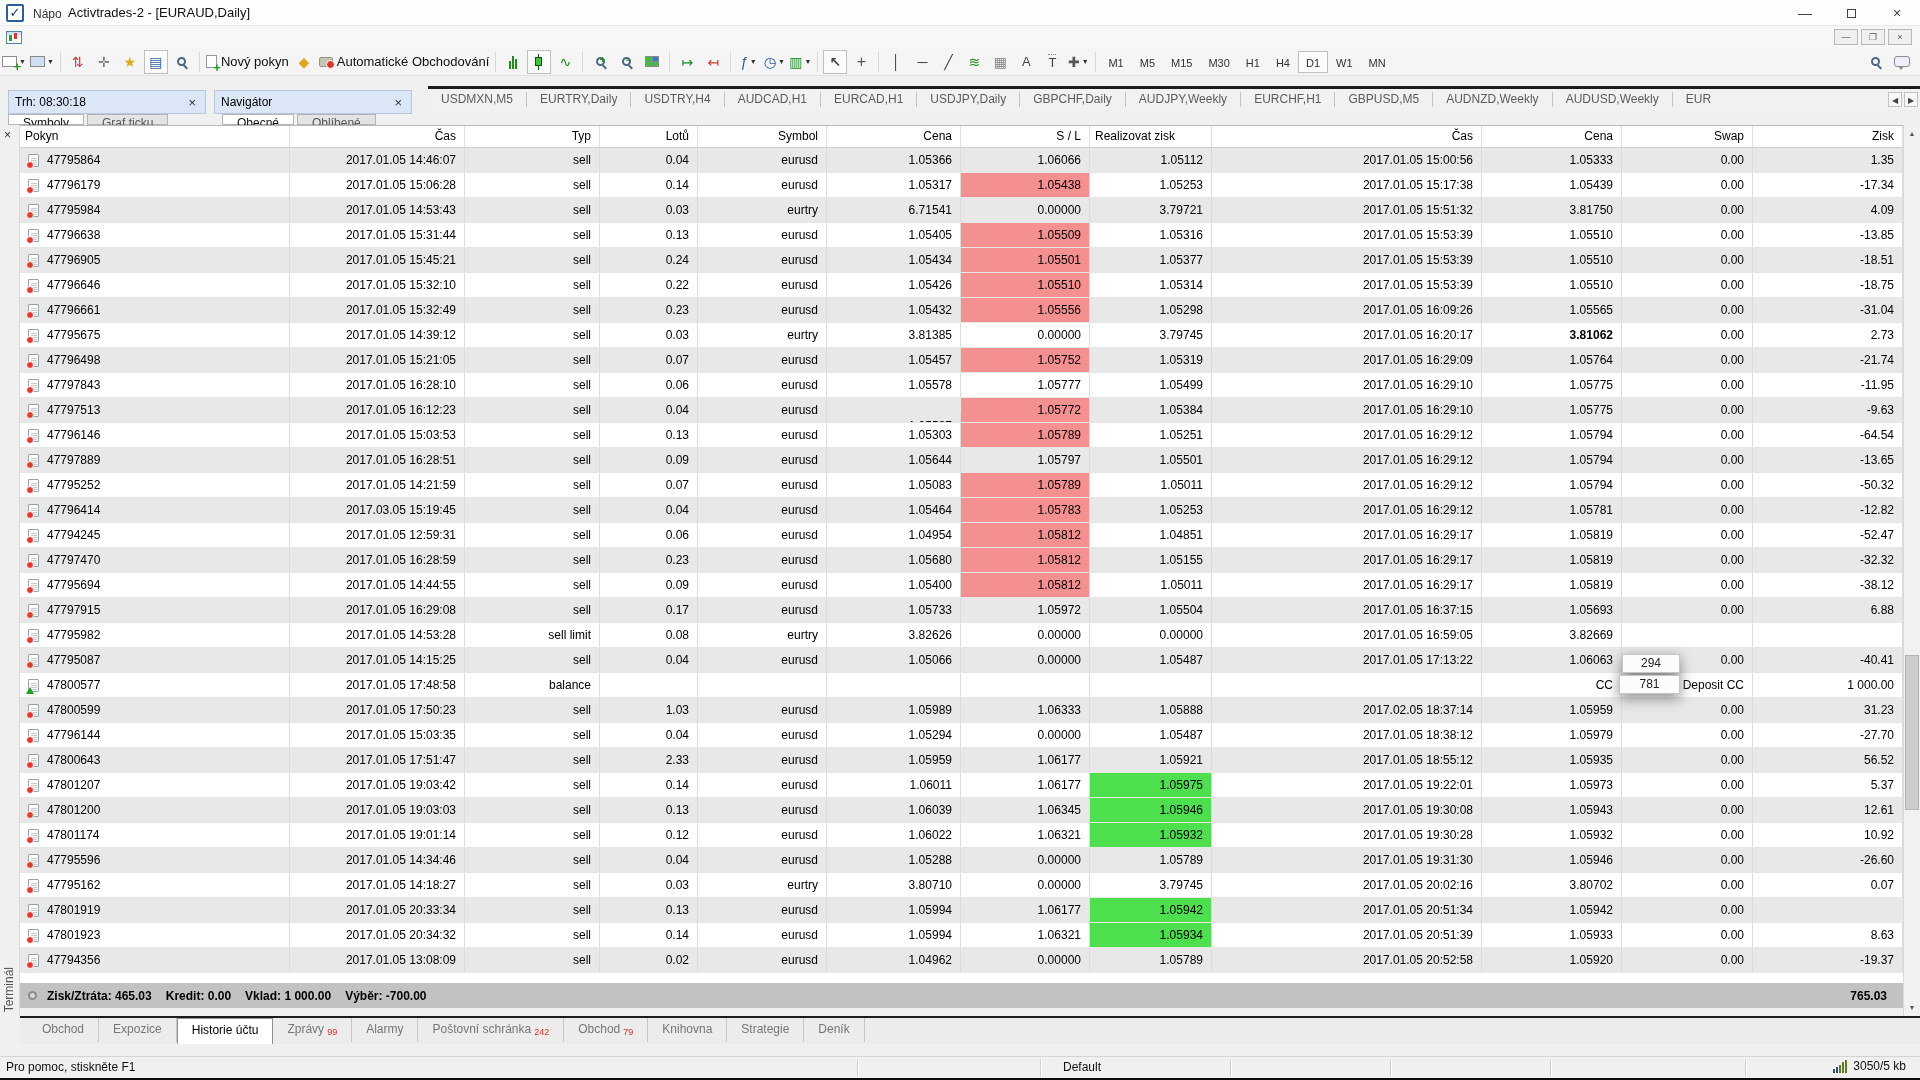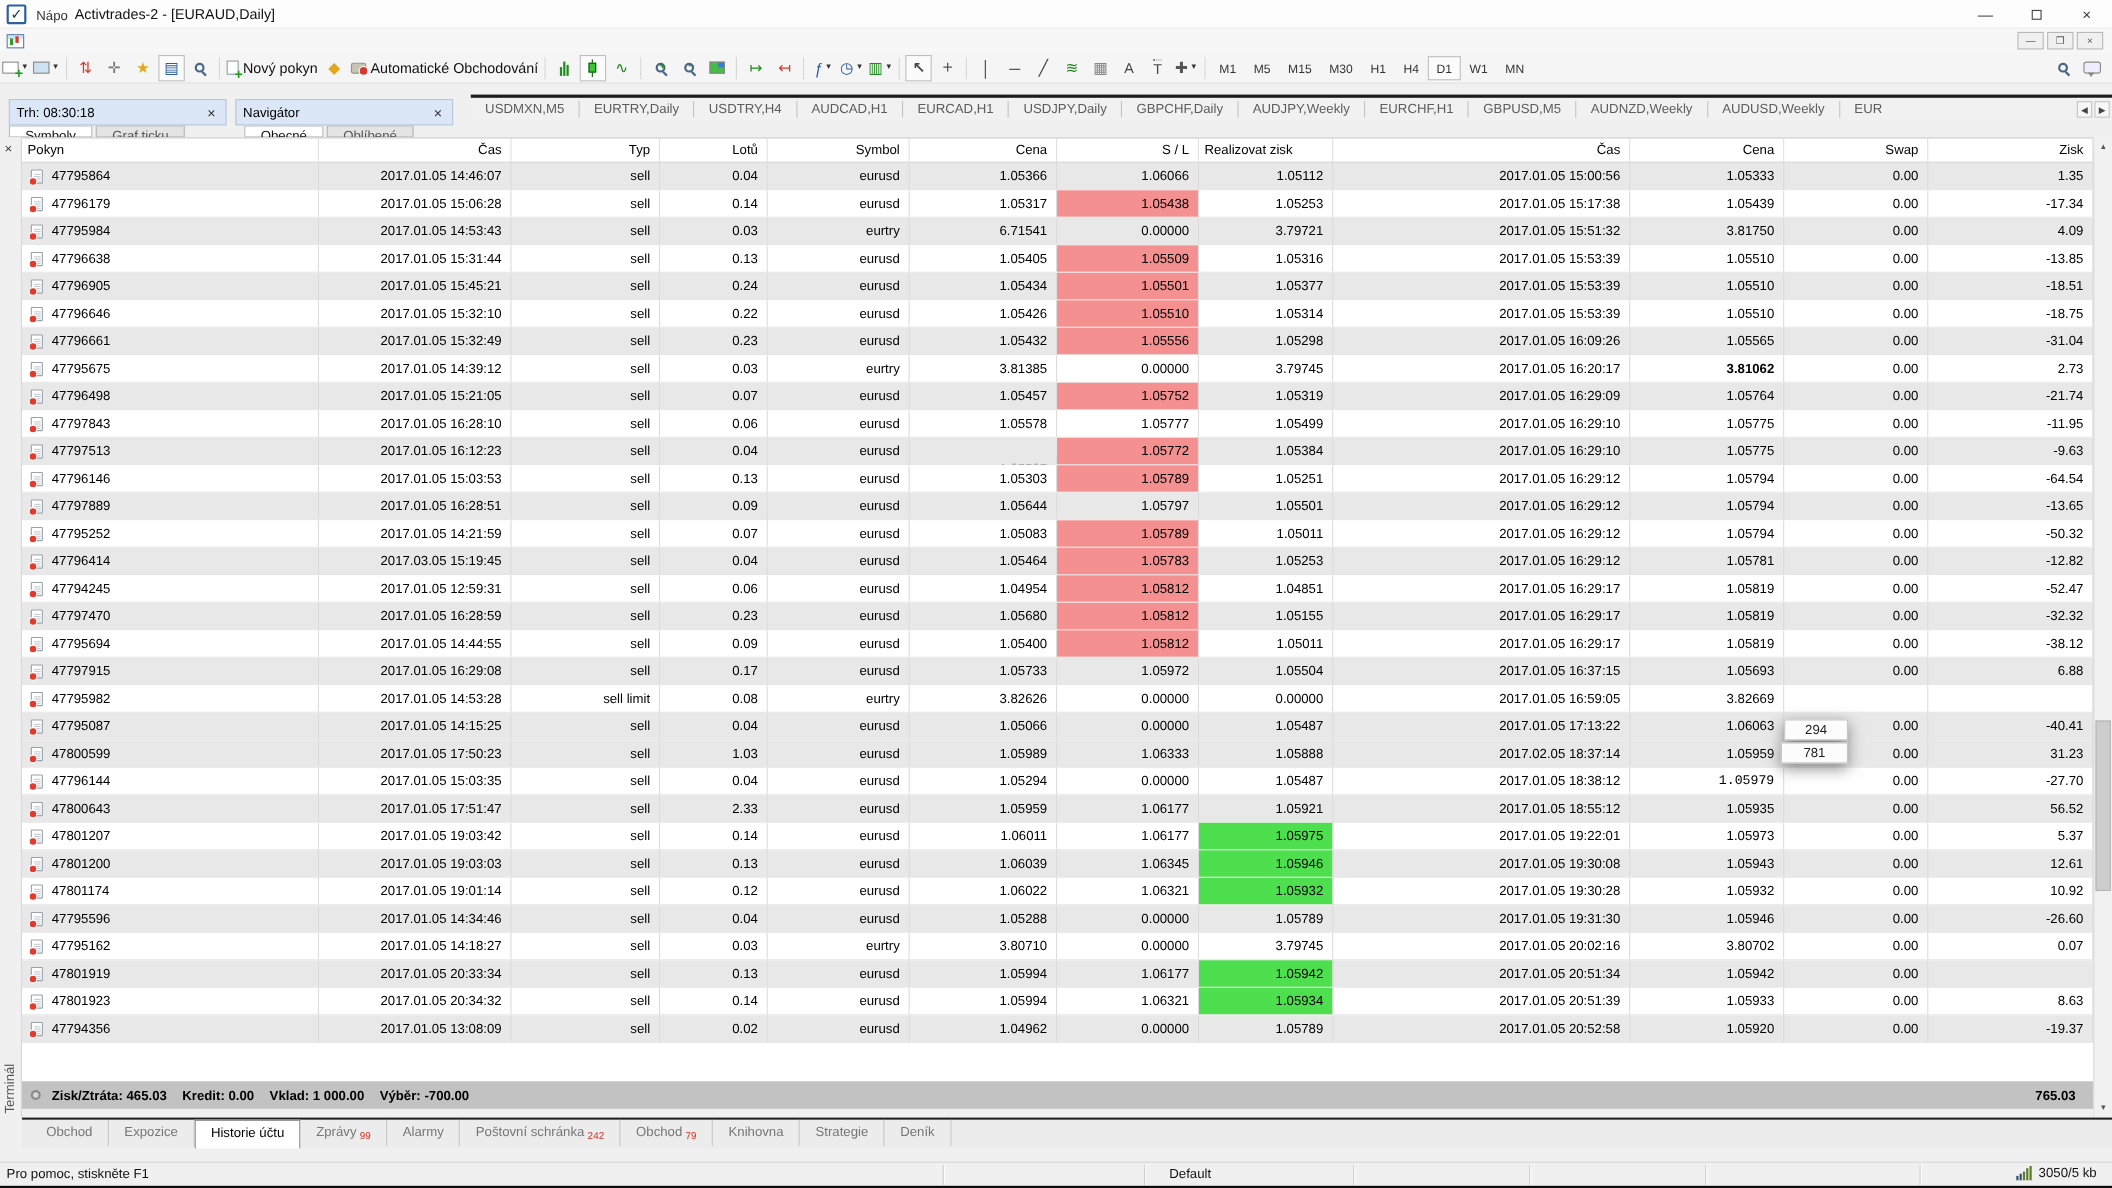--- a/index.html
+++ b/index.html
@@ -710,20 +710,37 @@
         <div class="cell r" style="width: 98px;">0.04</div>
         <div class="cell r" style="width: 129px;">eurusd</div>
         <div class="cell r" style="width: 134px;">1.05066</div>
         <div class="cell r" style="width: 129px;">0.00000</div>
         <div class="cell r" style="width: 122px;">1.05487</div>
         <div class="cell r" style="width: 270px;">2017.01.05 17:13:22</div>
         <div class="cell r" style="width: 140px;">1.06063</div>
         <div class="cell r" style="width: 131px;">0.00</div>
         <div class="cell r" style="width: 150px;">-40.41</div>
       </div>
+      <div class="row">
+        <div class="cell id-cell" style="width: 270px;">
+          <span class="doc balance"></span>
+          <span>47800577</span>
+        </div>
+        <div class="cell r" style="width: 175px;">2017.01.05 17:48:58</div>
+        <div class="cell r" style="width: 135px;">balance</div>
+        <div class="cell r" style="width: 98px;"></div>
+        <div class="cell r" style="width: 129px;"></div>
+        <div class="cell r" style="width: 134px;"></div>
+        <div class="cell r" style="width: 129px;"></div>
+        <div class="cell r" style="width: 122px;"></div>
+        <div class="cell r" style="width: 270px;"></div>
+        <div class="cell r" style="width: 140px;">CC</div>
+        <div class="cell r" style="width: 131px;">Deposit CC</div>
+        <div class="cell r" style="width: 150px;">1 000.00</div>
+      </div>
       <div class="row alt">
         <div class="cell id-cell" style="width: 270px;">
           <span class="doc sell"></span>
           <span>47800599</span>
         </div>
         <div class="cell r" style="width: 175px;">2017.01.05 17:50:23</div>
         <div class="cell r" style="width: 135px;">sell</div>
         <div class="cell r" style="width: 98px;">1.03</div>
         <div class="cell r" style="width: 129px;">eurusd</div>
         <div class="cell r" style="width: 134px;">1.05989</div>
@@ -740,21 +757,21 @@
           <span>47796144</span>
         </div>
         <div class="cell r" style="width: 175px;">2017.01.05 15:03:35</div>
         <div class="cell r" style="width: 135px;">sell</div>
         <div class="cell r" style="width: 98px;">0.04</div>
         <div class="cell r" style="width: 129px;">eurusd</div>
         <div class="cell r" style="width: 134px;">1.05294</div>
         <div class="cell r" style="width: 129px;">0.00000</div>
         <div class="cell r" style="width: 122px;">1.05487</div>
         <div class="cell r" style="width: 270px;">2017.01.05 18:38:12</div>
-        <div class="cell r" style="width: 140px; font-family: Liberation Mono, monospace;">1.05979</div>
+        <div class="cell r" style="width: 140px;">1.05979</div>
         <div class="cell r" style="width: 131px;">0.00</div>
         <div class="cell r" style="width: 150px;">-27.70</div>
       </div>
       <div class="row alt">
         <div class="cell id-cell" style="width: 270px;">
           <span class="doc sell"></span>
           <span>47800643</span>
         </div>
         <div class="cell r" style="width: 175px;">2017.01.05 17:51:47</div>
         <div class="cell r" style="width: 135px;">sell</div>

